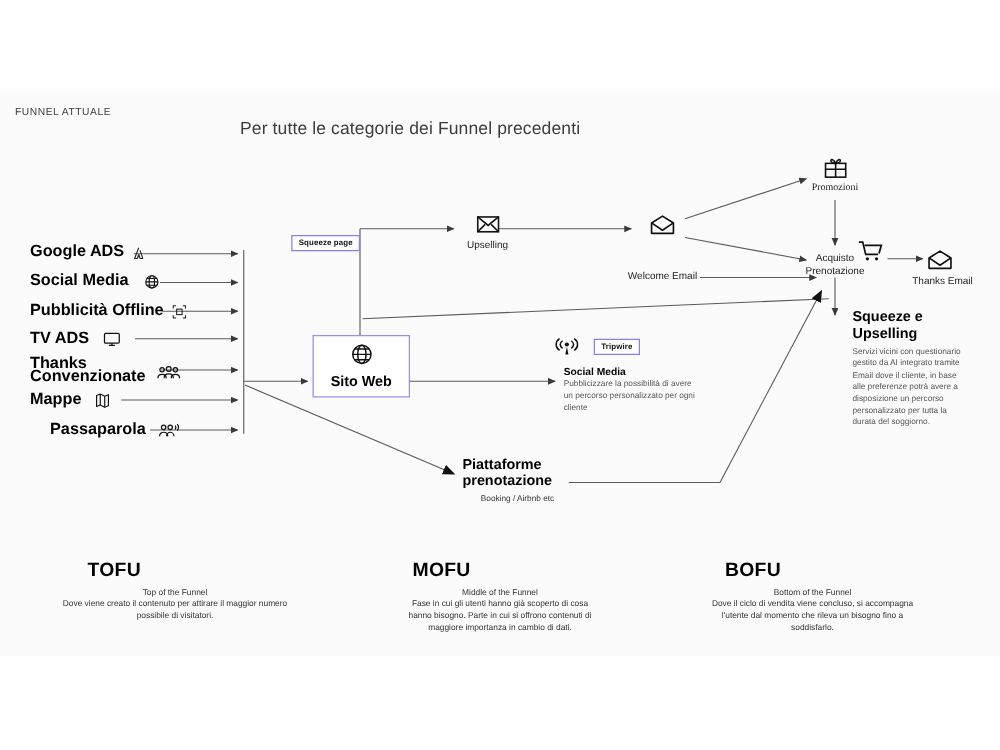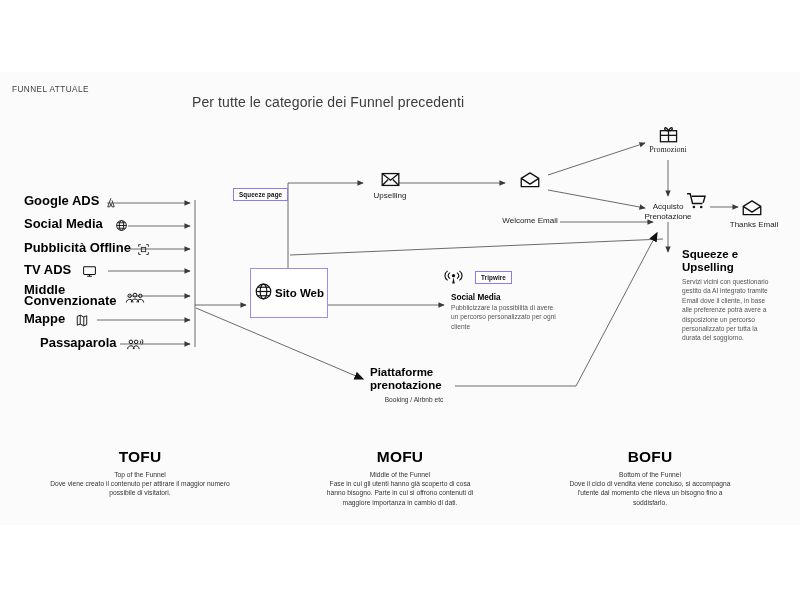--- a/index.html
+++ b/index.html
@@ -51,42 +51,42 @@
   }
   #tripwire-badge{
     left:475px;top:271px;
     border:1px solid #8c7dee;background:#fff;
     padding:2px 5px;
     font-size:6.3px;font-weight:bold;color:#111;letter-spacing:.1px;
   }
   #sitoweb-box{
     left:250px;top:268px;width:76px;height:48px;
     border:1.4px solid #9b8cf2;background:#fff;
-    display:flex;flex-direction:row;align-items:center;justify-content:center;
+    display:flex;flex-direction:column;align-items:center;justify-content:center;
     gap:2px;
   }
   #sitoweb-box .sw-label{font-size:11.5px;font-weight:bold;color:#000;}
 
   
   .blk-title{position:absolute;font-weight:bold;color:#000;}
   .blk-body{position:absolute;color:#555;font-size:6.6px;line-height:9.4px;}
 
   #sm-title{left:451px;top:293px;font-size:8.2px;}
   #sm-body{left:451px;top:303px;width:110px;}
 
   #pf-title{left:370px;top:366px;font-size:11.5px;line-height:13px;width:110px;}
   #pf-body{left:371px;top:396px;width:86px;text-align:center;font-size:6.6px;
            line-height:8.5px;color:#333;}
 
   #offer-title{left:682px;top:248px;font-size:11.5px;line-height:13px;width:95px;}
   #offer-body{left:682px;top:277px;width:92px;}
 
   
   .stage-title{position:absolute;font-weight:bold;font-size:15.5px;color:#000;
-    text-align:center;letter-spacing:.2px;}
+    text-align:left;letter-spacing:.2px;}
   .stage-sub{position:absolute;font-size:6.7px;color:#333;text-align:center;
     line-height:9.2px;}
 
   #tofu-t{left:70px;top:448px;width:140px;}
   #tofu-s{left:40px;top:470px;width:200px;}
   #mofu-t{left:330px;top:448px;width:140px;}
   #mofu-s{left:325px;top:470px;width:150px;}
   #bofu-t{left:580px;top:448px;width:140px;}
   #bofu-s{left:565px;top:470px;width:170px;}
 </style>
@@ -188,21 +188,21 @@
       <svg width="15" height="13" viewBox="0 0 24 22" fill="none" stroke="#111" stroke-width="1.7">
         <rect x="2" y="3" width="20" height="13" rx="1.5"></rect>
         <line x1="8" y1="19" x2="16" y2="19"></line>
         <line x1="12" y1="16" x2="12" y2="19"></line>
       </svg>
     </span>
   </div>
 
   <div class="chan" style="left:24px;top:284px;">
     <span class="lbl two" style="line-height:11px;">
-      <span>Middle</span><br>
+      <span>Thanks</span><br>
       <span>Convenzionate</span>
     </span>
     <span class="ico" style="margin-left:3px;margin-top:7px;">
       <svg width="20" height="13" viewBox="0 0 30 18" fill="none" stroke="#111" stroke-width="1.5">
         <circle cx="7" cy="5" r="2.6"></circle>
           <circle cx="15" cy="4" r="2.9"></circle>
           <circle cx="23" cy="5" r="2.6"></circle>
         <path d="M2 15c0-3 2.4-4.6 5-4.6S12 12 12 15"></path>
         <path d="M9.5 15c0-3.4 2.5-5.2 5.5-5.2s5.5 1.8 5.5 5.2"></path>
         <path d="M18 15c0-3 2.4-4.6 5-4.6S28 12 28 15"></path>

